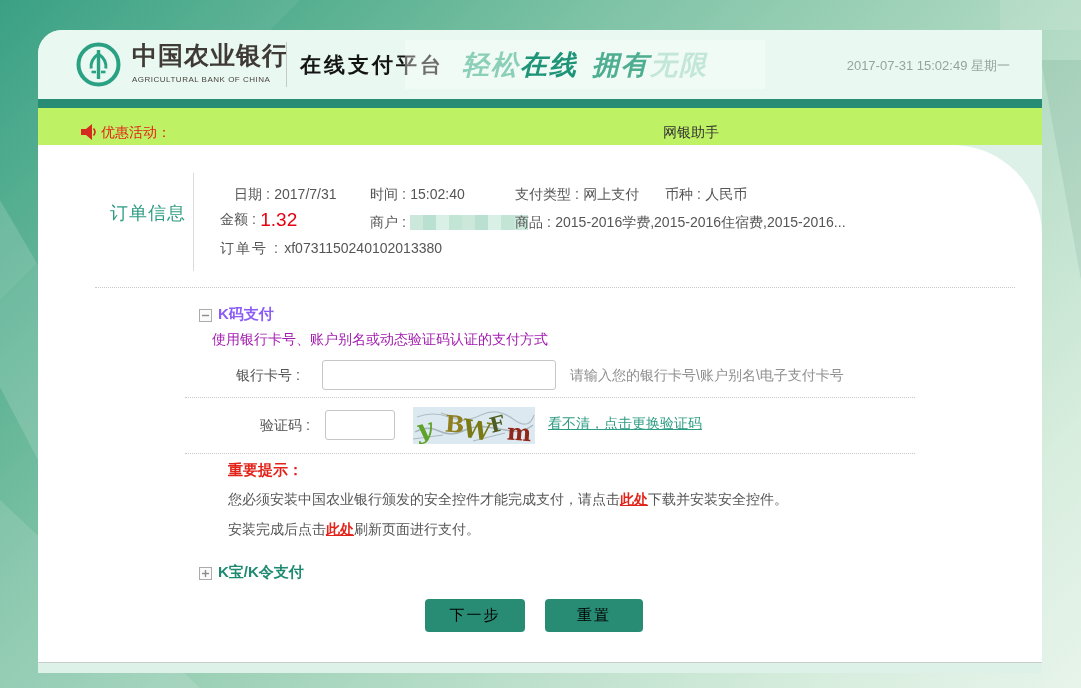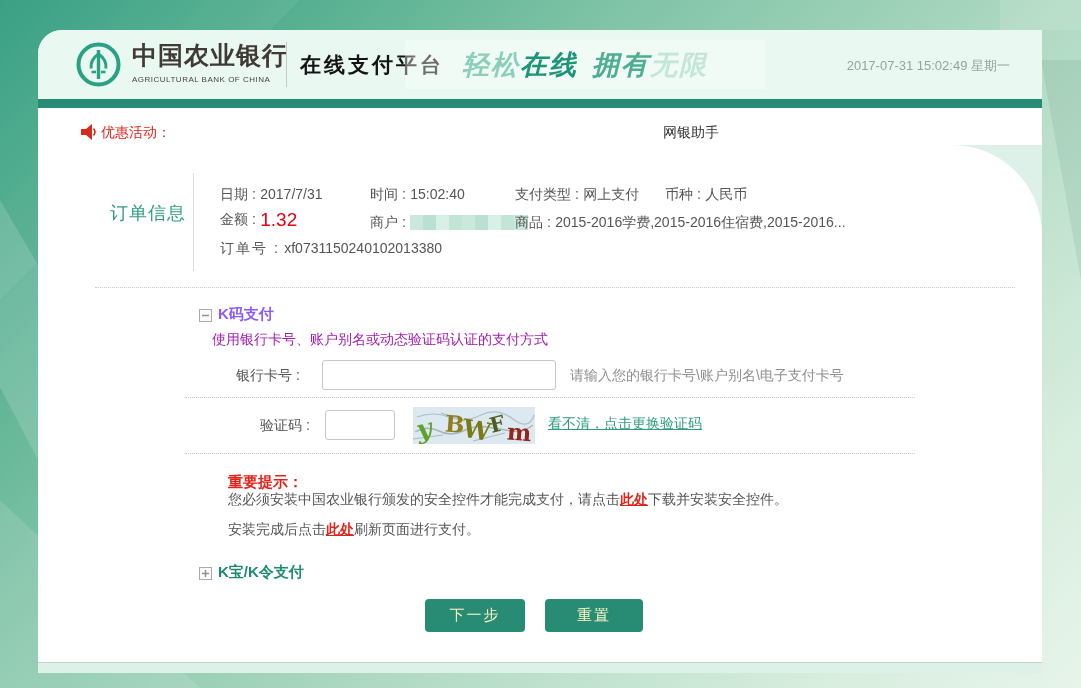--- a/index.html
+++ b/index.html
@@ -26,21 +26,21 @@
   .platform-title { position:absolute; left:262px; top:21px; font-size:21px; font-weight:bold; color:#141414; letter-spacing:3px; white-space:nowrap; }
   .slogan-box { position:absolute; left:367px; top:10px; width:360px; height:49px; background:rgba(255,255,255,.38);
                 display:flex; align-items:center; justify-content:center; }
   .slogan { font-size:27px; font-weight:bold; font-style:italic; letter-spacing:2px; white-space:nowrap; }
   .sl1 { color:#8BCFB9; } .sl2 { color:#1E9478; } .sl3 { color:#4FAE92; margin-left:14px; } .sl4 { color:#C2E6D8; }
   .datetime { position:absolute; right:32px; top:27px; font-size:13px; color:#95A59D; }
 
   .teal-bar { height:9px; background:#288B74; }
 
   
-  .band-notice { position:relative; height:37px; background:#ffffff; }
+  .band-notice { position:relative; height:37px; background:#bef264; }
   .promo-icon { position:absolute; left:42px; top:15px; }
   .promo-label { position:absolute; left:63px; top:16px; font-size:14px; color:#E2231A; }
   .promo-msg { position:absolute; left:147px; top:16px; font-size:14px; color:#3F3F3F; }
   .ebank-helper { position:absolute; left:625px; top:16px; font-size:14px; color:#333; cursor:pointer; }
 
   
   .content { position:relative; height:518px; background:#fff; border-top-right-radius:90px; border-bottom:1px solid #C9CFCB; }
   .abs { position:absolute; }
   .order-title { left:72px; top:56px; font-size:18px; color:#2E9C82; letter-spacing:1px; }
   .order-vline { left:155px; top:28px; width:1px; height:98px; background:#DBDBDB; }
@@ -63,21 +63,21 @@
   .flabel { font-size:14px; color:#555; }
   .tinput { border:1px solid #C6C6C6; border-radius:3px; background:#fff; height:30px; font-size:14px; padding:0 6px; color:#333; }
   .hint { font-size:14px; color:#8F8F8F; }
   .captcha { cursor:pointer; }
   .refresh-link { font-size:14px; color:#2E9C82; text-decoration:underline; cursor:pointer; }
 
   .imp-title { font-size:15px; font-weight:bold; color:#E2231A; }
   .imp-line { font-size:14px; color:#555; }
   .here-link { color:#E2231A; font-weight:bold; text-decoration:underline; cursor:pointer; }
 
-  .btn { position:absolute; top:454px; height:33px; background:#288B74; color:#fef9c3; border:none; border-radius:4px;
+  .btn { position:absolute; top:454px; height:33px; background:#288B74; color:#000000; border:none; border-radius:4px;
          font-size:15px; font-family:"Liberation Sans", sans-serif; letter-spacing:2px; cursor:pointer; }
   .btn-next { left:387px; width:100px; }
   .btn-reset { left:507px; width:98px; }
 </style>
 </head>
 <body>
 
 <div class="page">
   <div class="facet f1"></div>
   <div class="facet f2"></div>
@@ -121,21 +121,21 @@
       </div>
       <span class="promo-label">优惠活动：</span>
       <span class="ebank-helper">网银助手</span>
     </div>
 
     <div class="content">
 
       <div class="abs order-title">订单信息</div>
       <div class="abs order-vline"></div>
 
-      <div class="abs" style="left:182px; top:40px;">
+      <div class="abs" style="left:196px; top:40px;">
         <span class="olabel">日期 :</span>
         <span class="oval">2017/7/31</span>
       </div>
       <div class="abs" style="left:332px; top:40px;">
         <span class="olabel">时间 :</span>
         <span class="oval">15:02:40</span>
       </div>
       <div class="abs" style="left:477px; top:40px;">
         <span class="olabel">支付类型 :</span>
         <span class="oval">网上支付</span>
@@ -194,21 +194,21 @@
             <text x="50" y="31" font-size="25" fill="#7B7A15" transform="rotate(10 60 22)">W</text>
             <text x="77" y="25" font-size="21" fill="#4E5D20" transform="rotate(-14 82 18)">F</text>
             <text x="94" y="33" font-size="23" fill="#93261B" transform="rotate(4 100 25)">m</text>
           </g>
         </svg>
       </div>
       <div class="abs refresh-link" style="left:510px; top:270px;">看不清，点击更换验证码</div>
 
       <div class="abs dotted sep3"></div>
 
-      <div class="abs imp-title" style="left:190px; top:328px;">重要提示：</div>
+      <div class="abs imp-title" style="left:190px; top:316px;">重要提示：</div>
       <div class="abs imp-line" style="left:190px; top:376px;">
         <span>安装完成后点击</span><a class="here-link">此处</a><span>刷新页面进行支付。</span>
       </div>
       <div class="abs imp-line" style="left:190px; top:346px;">
         <span>您必须安装中国农业银行颁发的安全控件才能完成支付，请点击</span><a class="here-link">此处</a><span>下载并安装安全控件。</span>
       </div>
 
       <div class="abs" style="left:161px; top:421px;">
         <svg class="kbox" width="13" height="13" viewBox="0 0 13 13">
           <rect x="0.5" y="0.5" width="12" height="12" fill="#FBFBFB" stroke="#ABABAB"></rect>

